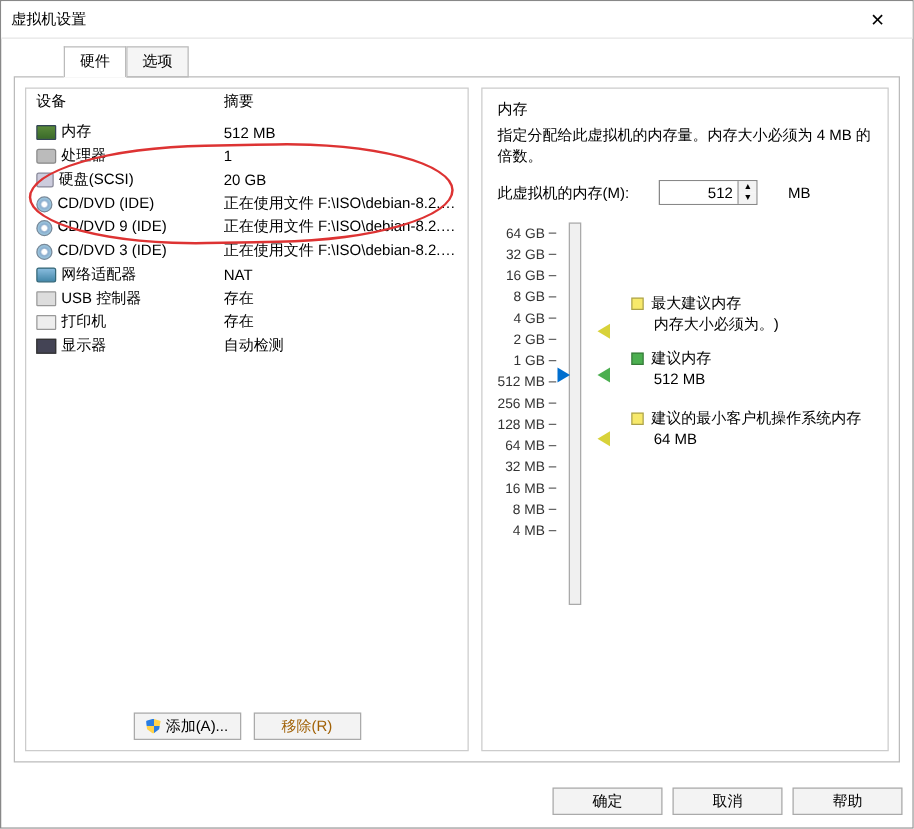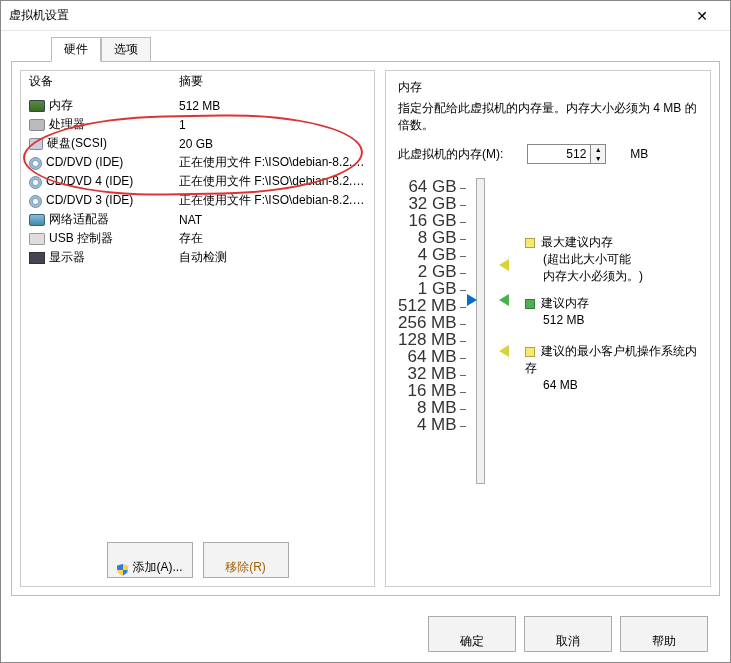--- a/index.html
+++ b/index.html
@@ -25,21 +25,21 @@
   .ico-mem { background:linear-gradient(#5a8a3a,#3a6a2a); border:1px solid #345; border-radius:1px;}
   .ico-cpu { background:#bbb; border:1px solid #888; border-radius:2px;}
   .ico-hdd { width:14px; height:12px; background:#ccd; border:1px solid #889; border-radius:2px;}
   .ico-cd { width:13px; height:13px; border-radius:50%; background:radial-gradient(circle,#fff 2px,#8ac 3px,#ade 7px); border:1px solid #789;}
   .ico-net { background:linear-gradient(#8bd,#48a); border:1px solid #367; border-radius:2px;}
   .ico-usb { background:#ddd; border:1px solid #999; border-radius:1px;}
   .ico-snd { background:#d0d0d0; border:1px solid #888; border-radius:2px;}
   .ico-prn { background:#eee; border:1px solid #999; border-radius:1px;}
   .ico-disp { background:#445; border:1px solid #333;}
   .btnrow { display:flex; gap:10px; justify-content:center; padding:8px 0;}
-  .btn { min-width:86px; height:36px; border:1px solid #aaa; background:#f3f3f3; cursor:pointer; display:inline-flex; align-items:flex-end; justify-content:center; gap:4px;}
+  .btn { min-width:86px; height:22px; border:1px solid #aaa; background:#f3f3f3; cursor:pointer; display:inline-flex; align-items:center; justify-content:center; gap:4px;}
   .btn:disabled { color:#a16207; cursor:default;}
   .shield { display:inline-block; width:12px; height:12px; background:conic-gradient(#ffd24a 0 25%, #2a7de1 25% 50%, #ffd24a 50% 75%, #2a7de1 75% 100%); border-radius:2px; clip-path: polygon(50% 0, 100% 15%, 90% 70%, 50% 100%, 10% 70%, 0 15%);}
   .right-body { padding:8px 12px; display:flex; flex-direction:column; height:100%;}
   .right-body h4 { margin:0 0 4px 0; font-weight:400; font-size:12px;}
   .rdesc { margin:0 0 10px 0;}
   .memrow { display:flex; align-items:center; gap:24px; margin-bottom:10px;}
   .spinner { display:inline-flex; border:1px solid #888;}
   .spinner input { width:62px; border:0; text-align:right; padding:2px 4px; outline:none;}
   .spin-btns { display:flex; flex-direction:column; border-left:1px solid #888;}
   .spin-btns span { width:14px; height:9px; font-size:7px; text-align:center; background:#f3f3f3; cursor:pointer; line-height:9px;}
@@ -49,24 +49,24 @@
   .bar { width:10px; background:#f0f0f0; border:1px solid #aaa; position:relative; align-self:stretch; height:306px;}
   .marker { position:absolute; left:10px; width:0; height:0;}
   .tri-l { border-top:6px solid transparent; border-bottom:6px solid transparent;}
   .tri-l.blue { border-left:10px solid #006fcf;}
   .tri-l.green { left:22px; border-right:10px solid #4caf50;}
   .tri-l.yellow { left:22px; border-right:10px solid #d8d23a;}
   .legend { margin-left:30px; line-height:17px;}
   .legend .sq { display:inline-block; width:10px; height:10px; margin-right:6px; vertical-align:middle; border:1px solid rgba(0,0,0,0.3);}
   .legend .blk { margin-bottom:4px;}
   .legend .sub { padding-left:18px;}
-  .footer { display:flex; gap:8px; justify-content:flex-end; padding:10px 22px;}
+  .footer { display:flex; gap:8px; justify-content:flex-end; padding:10px 8px;}
   .circle-ann { position:absolute; border:2px solid #d33; border-radius:50%/60%; pointer-events:none;}
   .dev-list-wrap { flex:1; overflow:hidden; padding:0 6px;}
-  .ticklabel { font-size:17px;}
+  .ticklabel { font-size:11px;}
   .ticks div span.tick { display:inline-block; width:6px; border-top:1px solid #666; vertical-align:middle; margin-left:3px;}
 </style>
 </head>
 <body>
 
 <div class="window">
   <div class="titlebar">
     <span class="title">虚拟机设置</span>
     <span class="close">✕</span>
   </div>
@@ -97,33 +97,37 @@
                 </tr>
                 <tr class="row">
                   <td class="devcell"><span class="ico ico-hdd"></span><span>硬盘(SCSI)</span></td>
                   <td>20 GB</td>
                 </tr>
                 <tr class="row">
                   <td class="devcell"><span class="ico ico-cd"></span><span>CD/DVD (IDE)</span></td>
                   <td>正在使用文件 F:\ISO\debian-8.2.0-a...</td>
                 </tr>
                 <tr class="row">
-                  <td class="devcell"><span class="ico ico-cd"></span><span>CD/DVD 4 (IDE)</span></td>
+                  <td class="devcell"><span class="ico ico-cd"></span><span>CD/DVD 9 (IDE)</span></td>
                   <td>正在使用文件 F:\ISO\debian-8.2.0-a...</td>
                 </tr>
                 <tr class="row">
                   <td class="devcell"><span class="ico ico-cd"></span><span>CD/DVD 3 (IDE)</span></td>
                   <td>正在使用文件 F:\ISO\debian-8.2.0-a...</td>
                 </tr>
                 <tr class="row">
                   <td class="devcell"><span class="ico ico-net"></span><span>网络适配器</span></td>
                   <td>NAT</td>
                 </tr>
                 <tr class="row">
                   <td class="devcell"><span class="ico ico-usb"></span><span>USB 控制器</span></td>
+                  <td>存在</td>
+                </tr>
+                <tr class="row">
+                  <td class="devcell"><span class="ico ico-prn"></span><span>打印机</span></td>
                   <td>存在</td>
                 </tr>
                 <tr class="row">
                   <td class="devcell"><span class="ico ico-disp"></span><span>显示器</span></td>
                   <td>自动检测</td>
                 </tr>
               </tbody>
           </table>
 
           <div class="circle-ann" style="left:2px; top:44px; width:340px; height:80px; transform:rotate(-1deg);"></div>
@@ -175,21 +179,20 @@
 
               <div class="marker tri-l yellow" style="top:80px;"></div>
               <div class="marker tri-l green" style="top:115px;"></div>
               <div class="marker tri-l blue" style="top:115px; left:-10px; border-left:10px solid #006fcf;"></div>
               <div class="marker tri-l yellow" style="top:166px;"></div>
             </div>
             <div class="legend">
               <div style="height:56px;"></div>
               <div class="blk">
                 <span class="sq" style="background:#f7e96b;"></span><span>最大建议内存</span>
-                <div class="sub">(超出此大小可能</div>
                 <div class="sub">内存大小必须为。)</div>
               </div>
               <div style="height:6px;"></div>
               <div class="blk">
                 <span class="sq" style="background:#4caf50;"></span><span>建议内存</span>
                 <div class="sub">512 MB</div>
               </div>
               <div style="height:10px;"></div>
               <div class="blk">
                 <span class="sq" style="background:#f7e96b;"></span><span>建议的最小客户机操作系统内存</span>

